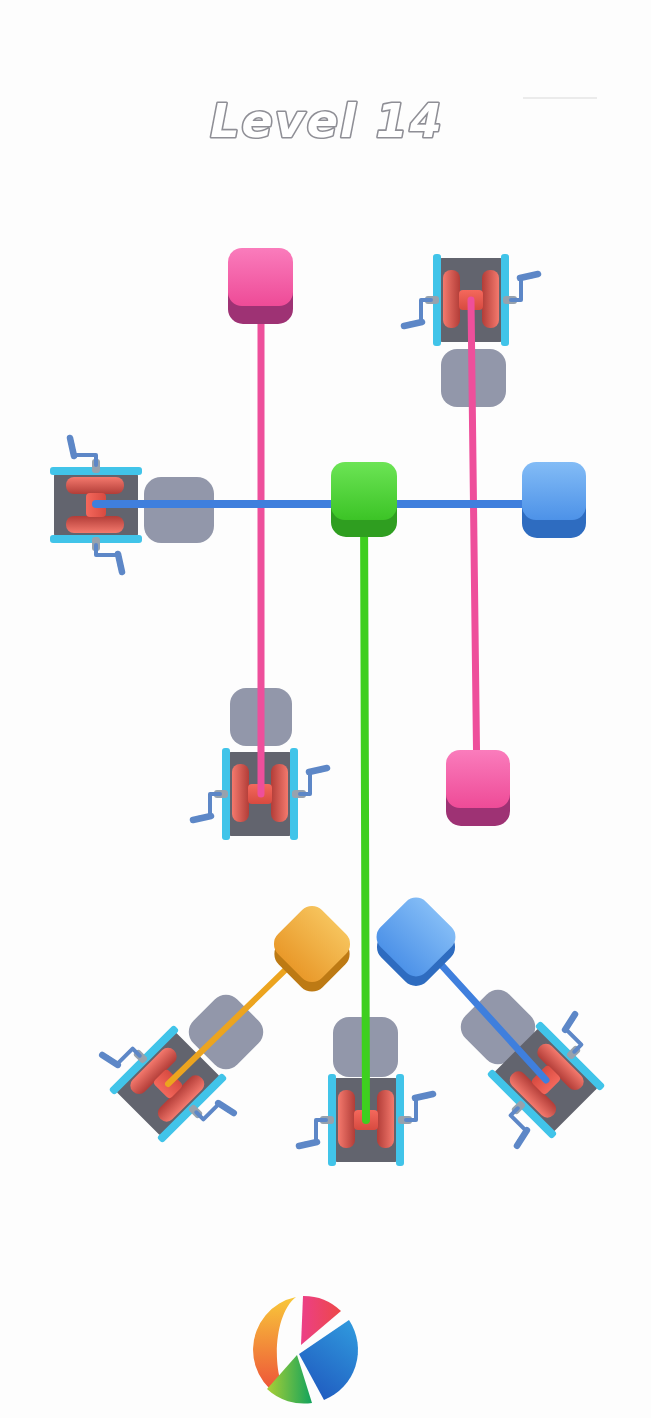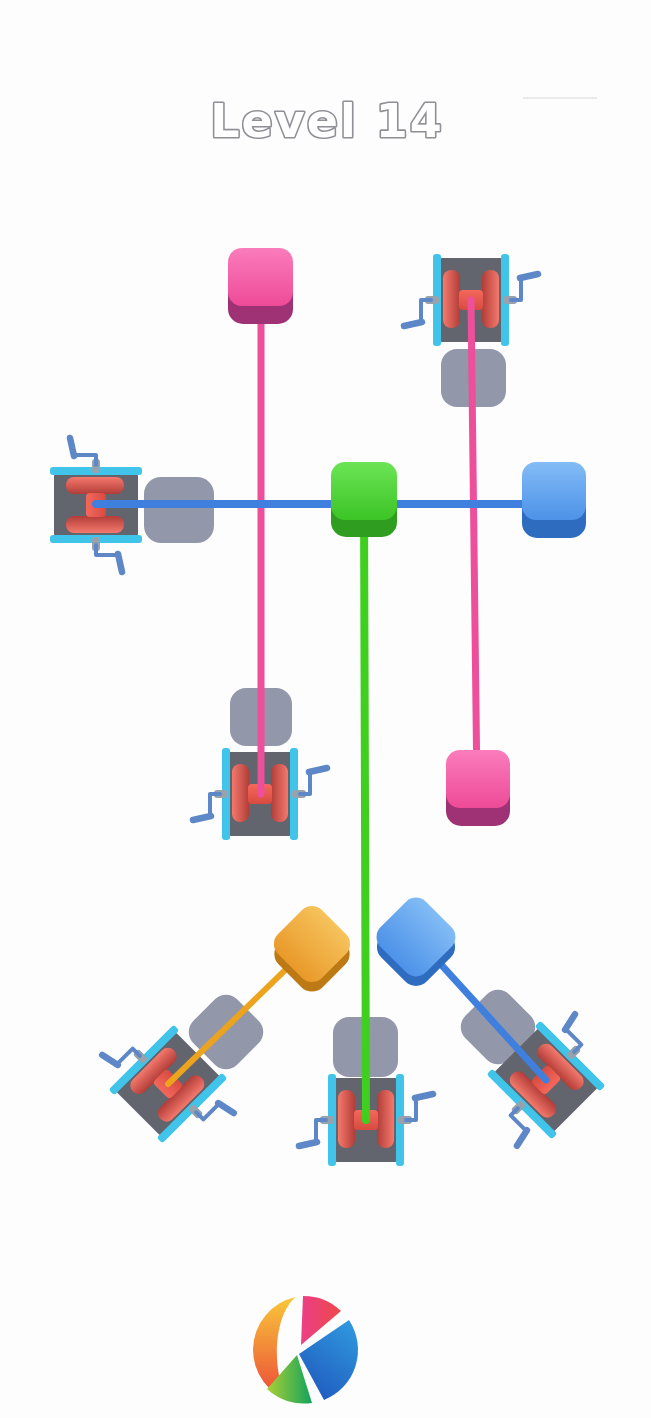--- a/index.html
+++ b/index.html
@@ -2,20 +2,21 @@
 <html style="--background: #fdfdfd; --title_fill: #ffffff; --title_outline: #8f8f96; --slot_gray: #8e93a7; --winch_plate: #62646e; --winch_rail: #41c4e9; --spool_light: #f4796d; --spool_dark: #b23d38; --barrel_light: #f4685c; --barrel_dark: #d74a40; --axle_gray: #97a2ad; --crank_blue: #5d87c7; --rope_pink: #ee4f9b; --rope_blue: #3f7fdd; --rope_green: #3ecf1f; --rope_orange: #eca41f; --block_pink_light: #fa7cbc; --block_pink: #ee4b97; --block_pink_dark: #9e3274; --block_green_light: #6ce455; --block_green: #3cc426; --block_green_dark: #2f9e20; --block_blue_light: #83bcf6; --block_blue: #4d92e8; --block_blue_dark: #2e6cc0; --block_orange_light: #f6c35c; --block_orange: #e9992a; --block_orange_dark: #bd7a14; --logo_yellow: #f8c83a; --logo_red: #ec4538; --logo_pink: #ec3f87; --logo_pink_red: #ed4848; --logo_blue_light: #2f96dc; --logo_blue_dark: #1f58be; --logo_green_light: #aacf35; --logo_green_dark: #12a35c;"><head>
 <meta charset="utf-8">
 <style>
   html,body{margin:0;padding:0;background:#ffffff;}
   .stage{
     position:relative;
     width:651px;height:1418px;
     background:var(--background,#fdfdfd);
     overflow:hidden;
     font-family:"DejaVu Sans", sans-serif;
+    font-style:italic;
   }
   svg{display:block;}
   .title-text{
     font-family:"DejaVu Sans", sans-serif;
     font-weight:bold;
     font-size:46px;
     letter-spacing:2px;
     fill:var(--title_fill,#ffffff);
     stroke:var(--title_outline,#8f8f96);
     stroke-width:3.2px;

